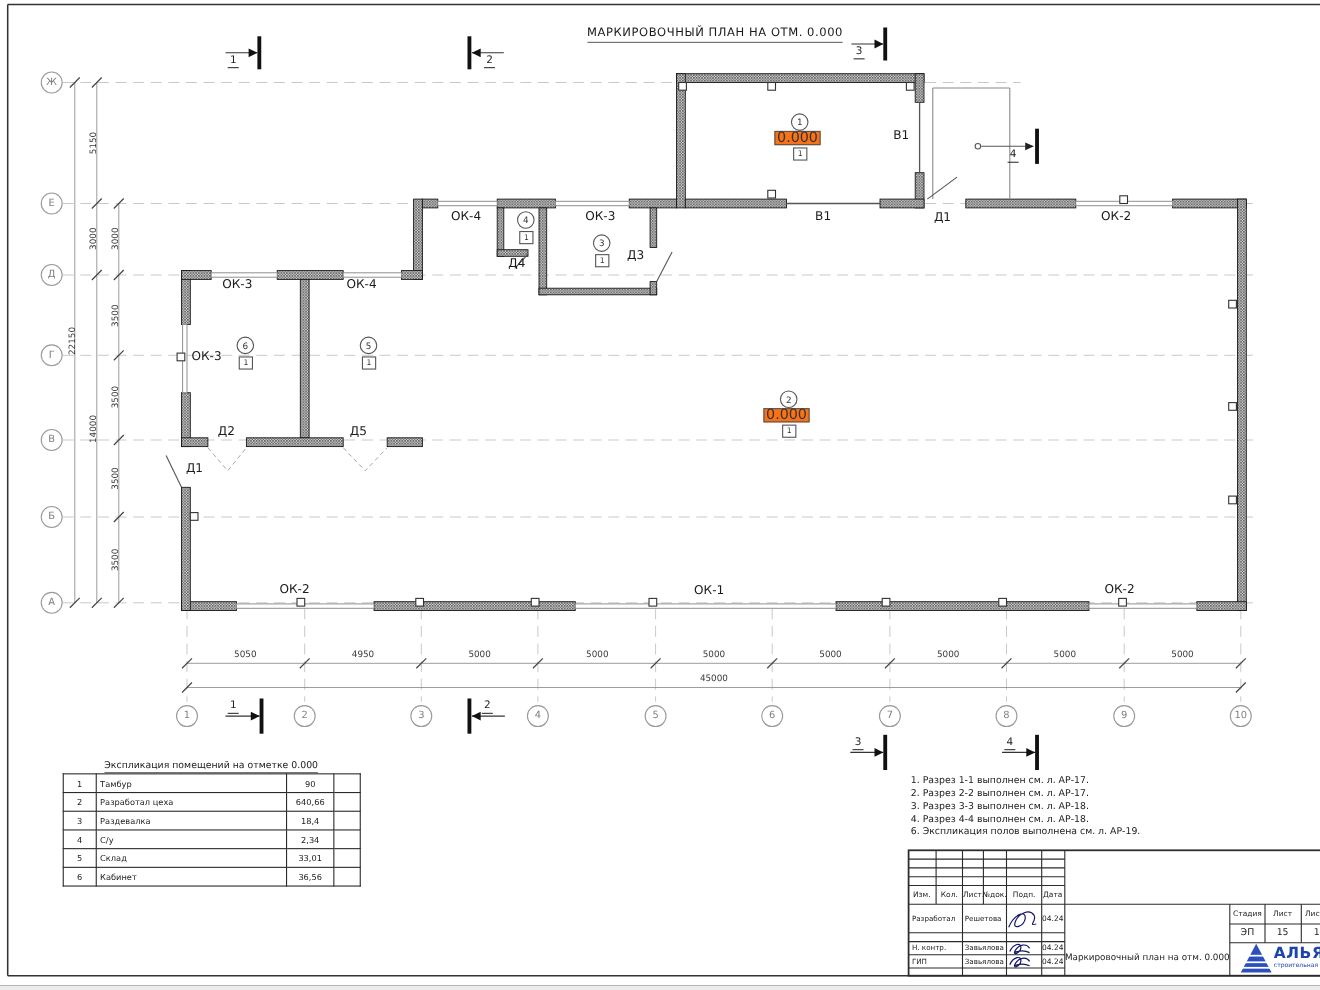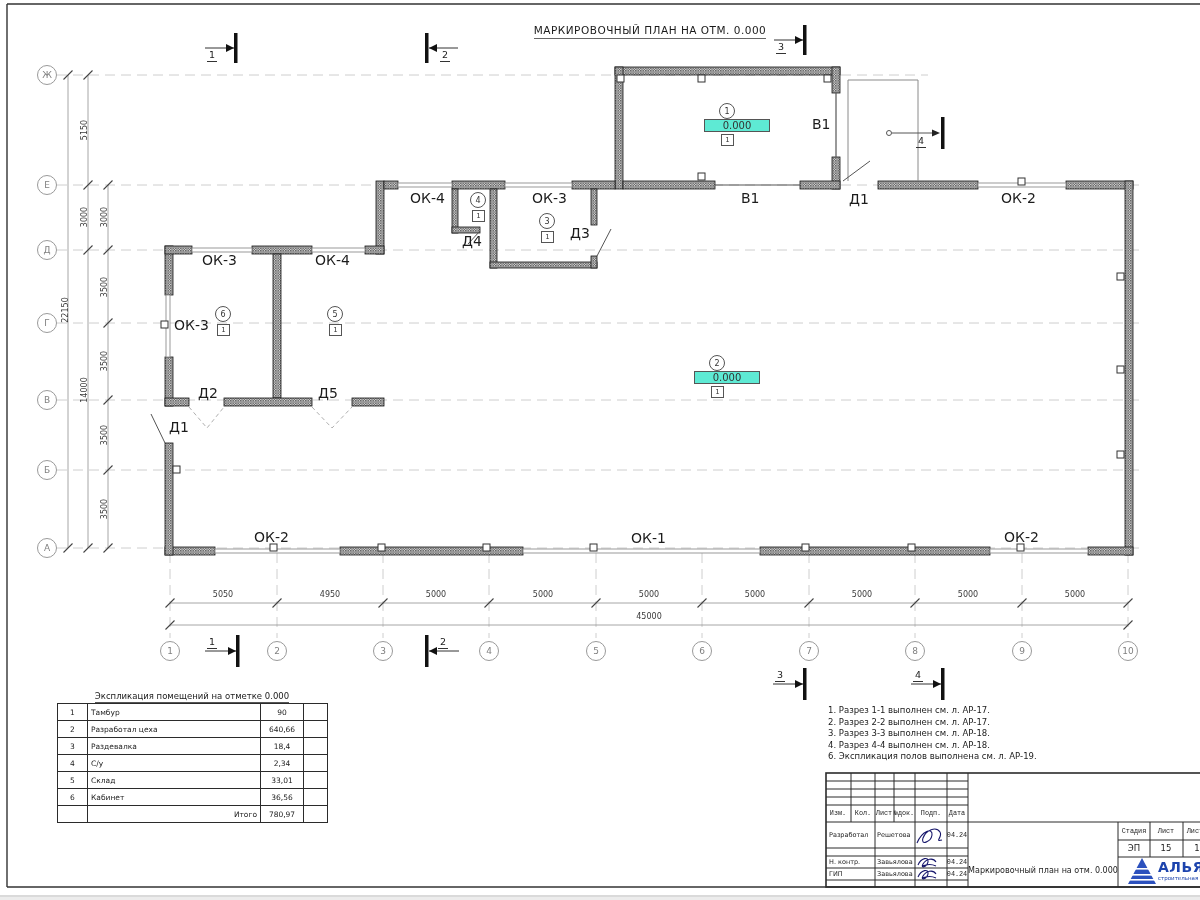--- a/index.html
+++ b/index.html
@@ -1,45 +1,45 @@
 <!DOCTYPE html>
 <html><head>
 <meta charset="utf-8">
 <style>
   html,body{margin:0;padding:0;background:#fff;}
   .sheet{position:relative;width:1200px;height:900px;background:#fff;overflow:hidden;
          font-family:"DejaVu Sans",sans-serif;color:#222;}
   .sheet svg{position:absolute;left:0;top:0;}
-  .lbl{position:absolute;font-size:14px;color:#1c1c1c;white-space:nowrap;line-height:1;}
+  .lbl{position:absolute;font-size:11px;color:#1c1c1c;white-space:nowrap;line-height:1;}
   .dim{position:absolute;font-size:8px;color:#3a3a3a;white-space:nowrap;line-height:1;transform:translateX(-50%);}
   .dimv{position:absolute;font-size:8px;color:#3a3a3a;white-space:nowrap;line-height:1;
         transform:translate(-50%,-50%) rotate(-90deg);}
   .bub{position:absolute;width:20px;height:20px;border:1px solid #9a9a9a;border-radius:50%;
        display:flex;align-items:center;justify-content:center;font-size:9px;color:#808080;background:#fff;box-sizing:border-box;}
   .rnum{position:absolute;width:16px;height:16px;border:1px solid #555;border-radius:50%;
         display:flex;align-items:center;justify-content:center;font-size:8px;color:#333;background:#fff;box-sizing:border-box;}
-  .elev{position:absolute;width:66px;height:13px;border:1px solid #555;display:flex;align-items:center;
-        justify-content:center;font-size:10px;color:#333;background:#5eead4;box-sizing:border-box;}
+  .elev{position:absolute;width:42px;height:13px;border:1px solid #555;display:flex;align-items:center;
+        justify-content:center;font-size:13px;color:#333;background:#f97316;box-sizing:border-box;}
   .fbox{position:absolute;width:13px;height:12px;border:1px solid #555;display:flex;align-items:center;
         justify-content:center;font-size:7px;color:#333;background:#fff;box-sizing:border-box;}
   .sec{position:absolute;font-size:9.5px;color:#222;line-height:1;border-bottom:1px solid #333;padding:0 2px 1px 2px;}
   .title{position:absolute;left:500px;top:24px;width:300px;text-align:center;font-size:10.5px;
          letter-spacing:.5px;color:#1a1a1a;}
   .title span{border-bottom:1px solid #666;padding-bottom:2px;}
   .expl{position:absolute;left:57px;top:703px;border-collapse:collapse;table-layout:fixed;background:#fff;}
   .expl td{border:1px solid #2b2b2b;font-size:7.5px;color:#222;padding:0 3px;overflow:hidden;}
   .expl{border:1.5px solid #2b2b2b;}
   .expl .hd{font-size:6.5px;text-align:center;color:#333;}
   .expl .c{text-align:center;}
   .expl .r{text-align:right;}
   .expl-title{position:absolute;left:57px;top:691px;width:270px;text-align:center;font-size:8.5px;color:#1a1a1a;}
   .expl-title span{border-bottom:1px solid #555;padding-bottom:1px;}
   .notes{position:absolute;left:828px;top:705px;font-size:8.5px;color:#1a1a1a;line-height:11.6px;}
   .tbt{position:absolute;font-size:6.5px;color:#222;white-space:nowrap;line-height:1;}
-  .tbc{position:absolute;font-size:6.8px;color:#222;white-space:nowrap;line-height:1;transform:translateX(-50%);font-family:Liberation Mono, monospace;}
+  .tbc{position:absolute;font-size:6.8px;color:#222;white-space:nowrap;line-height:1;transform:translateX(-50%);}
   .tbv{position:absolute;font-size:8.5px;color:#222;white-space:nowrap;line-height:1;transform:translateX(-50%);}
   .doc-title{position:absolute;left:968px;top:866px;width:150px;text-align:center;font-size:8px;color:#222;}
   .brand{position:absolute;left:1158px;top:860px;font-size:14px;font-weight:bold;letter-spacing:.5px;color:#1d44ad;line-height:1;}
   .brand-sub{position:absolute;left:1158px;top:876px;font-size:5.5px;color:#1d44ad;white-space:nowrap;line-height:1;}
   .below-frame{position:absolute;left:0;top:897px;width:1200px;height:3px;background:#ececec;}
 </style>
 </head>
 <body>
 
 <div class="sheet">
@@ -394,26 +394,20 @@
     <td>Склад</td>
     <td class="c">33,01</td>
     <td></td>
   </tr>
   <tr style="height:17px">
     <td class="c">6</td>
     <td>Кабинет</td>
     <td class="c">36,56</td>
     <td></td>
   </tr>
-  <tr style="height:17px">
-    <td></td>
-    <td class="r">Итого</td>
-    <td class="c">780,97</td>
-    <td></td>
-  </tr>
 </tbody>
     </table>
 
 <div class="notes">
   <div>1. Разрез 1-1 выполнен см. л. АР-17.</div>
   <div>2. Разрез 2-2 выполнен см. л. АР-17.</div>
   <div>3. Разрез 3-3 выполнен см. л. АР-18.</div>
   <div>4. Разрез 4-4 выполнен см. л. АР-18.</div>
   <div>6. Экспликация полов выполнена см. л. АР-19.</div>
 </div>

